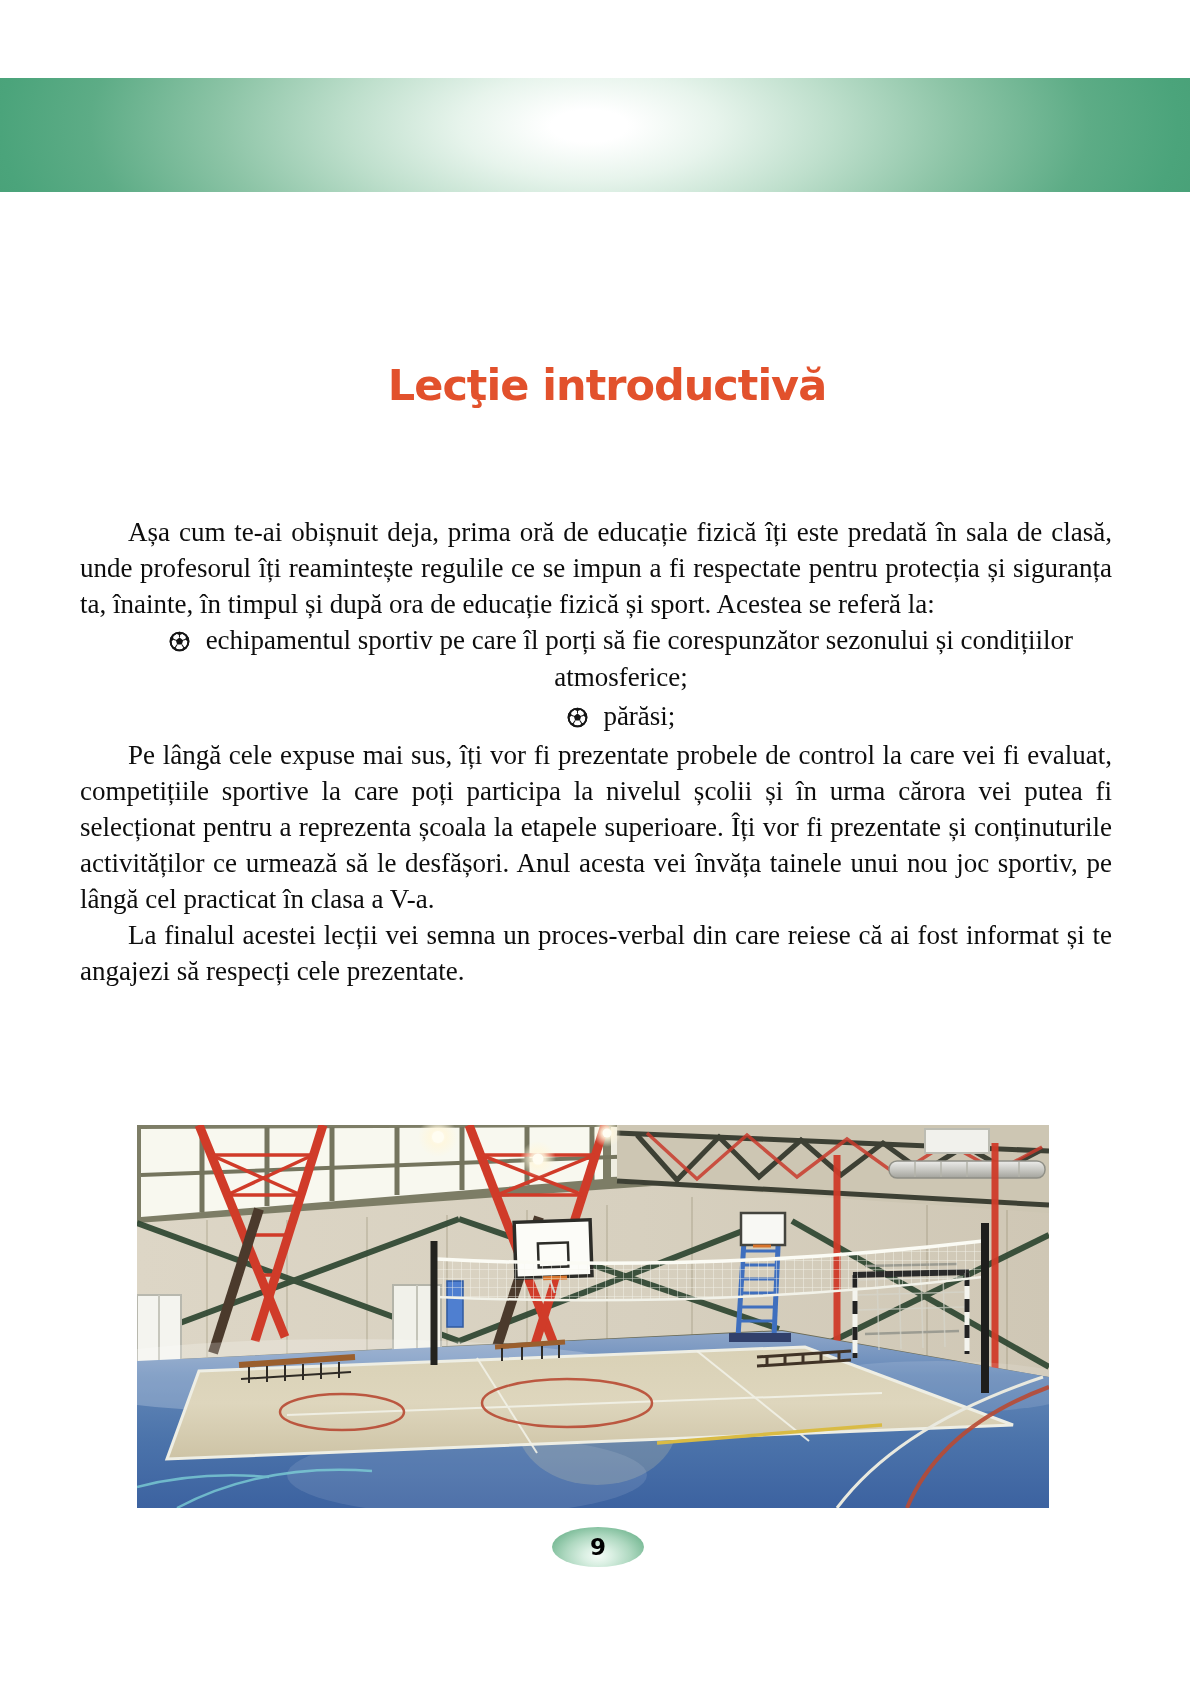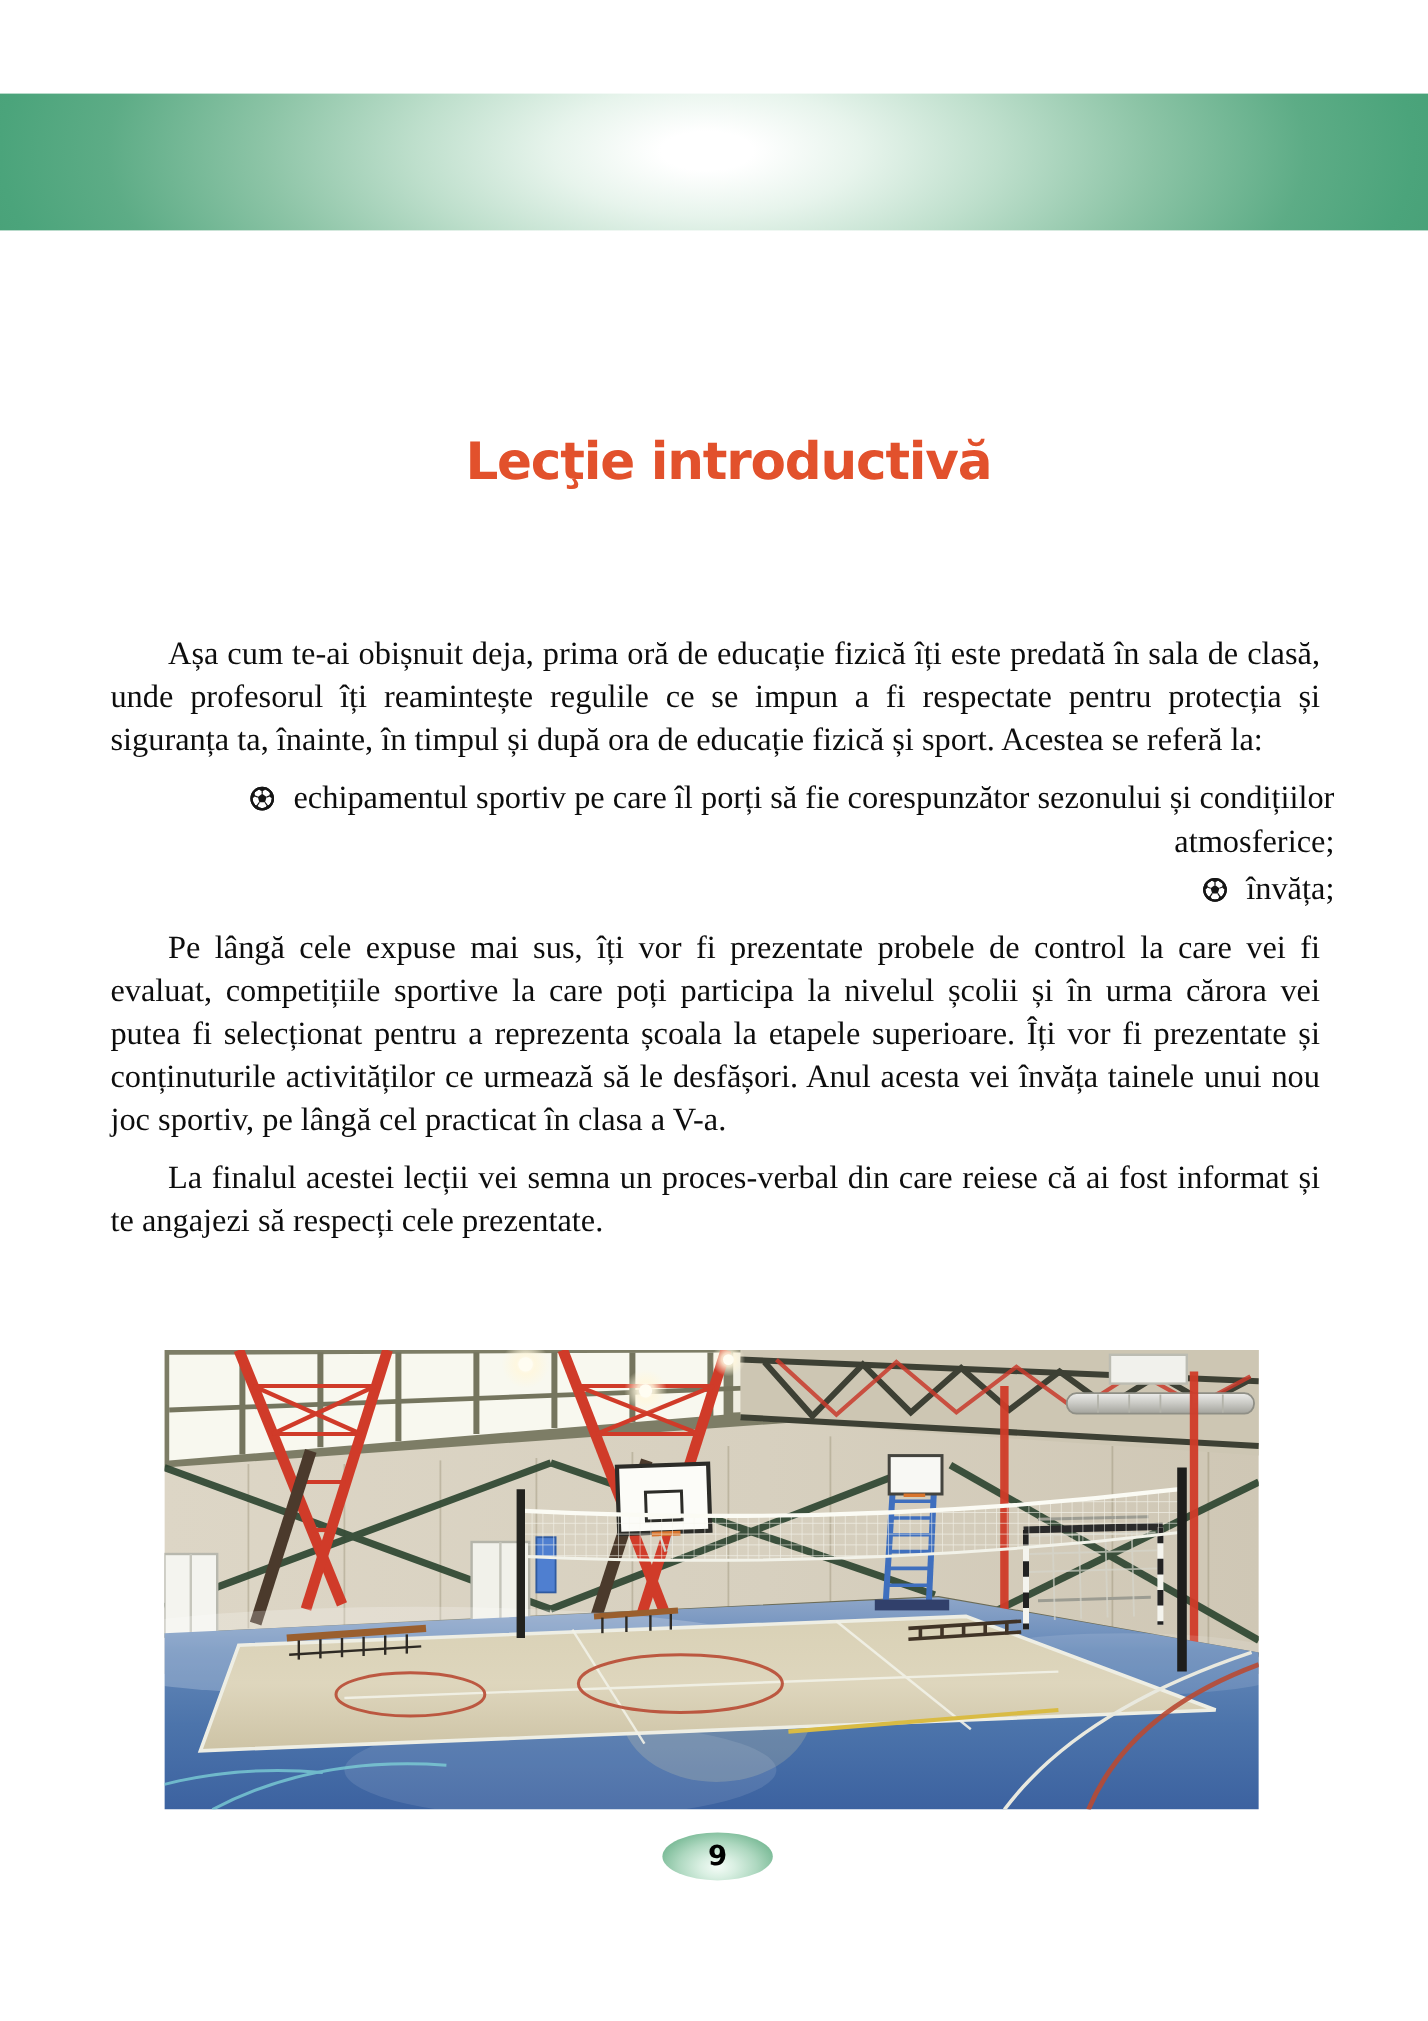--- a/index.html
+++ b/index.html
@@ -19,24 +19,24 @@
   .title{
     position:absolute;left:12px;top:360px;width:1190px;margin:0;
     text-align:center;font-family:"DejaVu Sans", sans-serif;
     font-size:43px;font-weight:bold;letter-spacing:-1px;color:#e2512c;
   }
   
   .bodytext{
     position:absolute;left:80px;top:514px;width:1032px;
     font-size:27px;line-height:36px;color:#0d0d0d;text-align:justify;
   }
-  .bodytext p{margin:12px;text-indent:48px;}
+  .bodytext p{margin:0;text-indent:48px;}
   .bodytext p.after-gap{margin-top:14px;}
   ul.bullets{list-style:none;margin:0;padding:0 0 0 50px;}
-  ul.bullets li{line-height:37px;margin:0 0 2px 0;text-align:right;}
+  ul.bullets li{line-height:37px;margin:0 0 2px 0;text-align:center;}
   .ballicon{vertical-align:-3px;margin-right:9px;}
   
   .photo{
     position:absolute;left:137px;top:1125px;width:912px;height:383px;
     line-height:0;
   }
   
   .pagenum{
     position:absolute;left:552px;top:1527px;width:92px;height:40px;
     border-radius:50%;
@@ -86,21 +86,21 @@
     <li>
       <svg class="ballicon" width="21" height="21" viewBox="0 0 20 20">
           <use href="#soccer-ball"></use>
         </svg>
       <span>echipamentul sportiv pe care îl porți să fie corespunzător sezonului și condițiilor atmosferice;</span>
     </li>
     <li>
       <svg class="ballicon" width="21" height="21" viewBox="0 0 20 20">
           <use href="#soccer-ball"></use>
         </svg>
-      <span>învăța;</span>
+      <span>părăsi;</span>
     </li>
   </ul>
   <p>Pe lângă cele expuse mai sus, îți vor fi prezentate probele de control la care vei fi evaluat, competițiile sportive la care poți participa la nivelul școlii și în urma cărora vei putea fi selecționat pentru a reprezenta școala la etapele superioare. Îți vor fi prezentate și conținuturile activităților ce urmează să le desfășori. Anul acesta vei învăța tainele unui nou joc sportiv, pe lângă cel practicat în clasa a V-a.</p>
   <p>La finalul acestei lecții vei semna un proces-verbal din care reiese că ai fost informat și te angajezi să respecți cele prezentate.</p>
 </div>
 
 <figure class="photo" style="margin:0">
 <svg viewBox="0 0 912 383" width="912" height="383">
   <defs>
     <linearGradient id="wallg" x1="0" y1="0" x2="1" y2="0">

